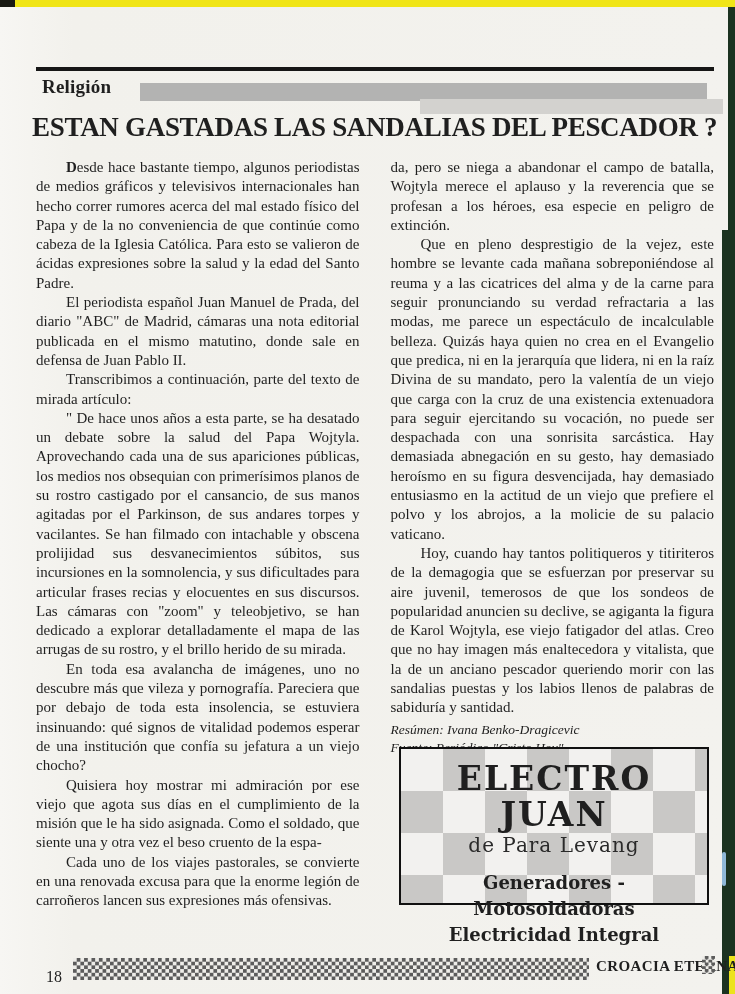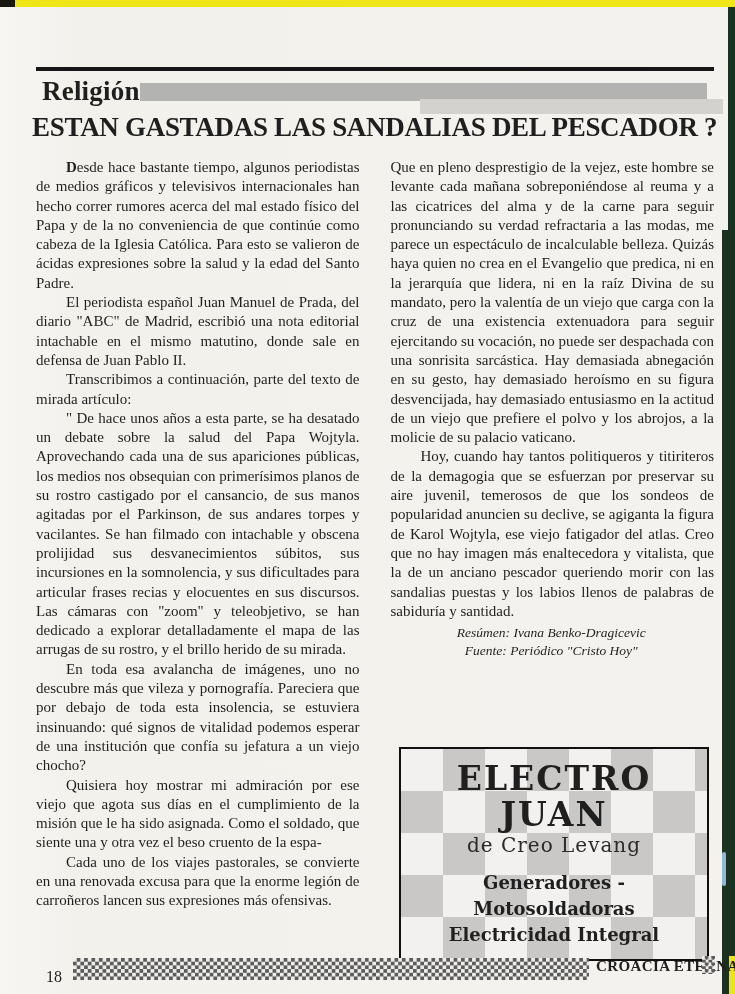--- a/index.html
+++ b/index.html
@@ -11,35 +11,35 @@
   .abs{position:absolute;}
   
   .scan-right-thin{right:0;top:0;width:7px;height:994px;background:var(--scan_green,#1b3220);}
   .scan-right-wide{right:0;top:230px;width:13px;height:764px;background:var(--scan_green,#1b3220);}
   .scan-top{left:0;top:0;width:735px;height:7px;background:var(--scan_yellow,#f0e517);}
   .scan-top-cap{left:0;top:0;width:15px;height:7px;background:#191912;}
   .scan-blue{right:9px;top:852px;width:4px;height:34px;background:#8fb8d8;border-radius:2px;}
   .scan-yellow-br{right:0;bottom:0;width:6px;height:38px;background:#ece31c;}
   
   .rule{left:36px;top:67px;width:678px;height:4px;background:#161616;}
-  .section-label{left:42px;top:76px;font-size:27px;font-weight:bold;letter-spacing:0.2px;}
+  .section-label{left:42px;top:76px;font-size:19px;font-weight:bold;letter-spacing:0.2px;}
   .bar-dark{left:140px;top:83px;width:567px;height:18px;background:var(--bar_dark,#b3b3b2);}
   .bar-light{left:420px;top:99px;width:303px;height:15px;background:var(--bar_light,#d3d2cf);}
   .headline{left:32px;top:112px;width:682px;font-size:27px;font-weight:bold;letter-spacing:-0.3px;white-space:nowrap;}
   
   .columns{left:36px;top:158px;width:678px;display:flex;gap:31px;}
   .column{flex:1;font-size:15px;line-height:19.3px;text-align:justify;}
   .column p{margin:0;text-indent:30px;}
   .col-left p:first-child::first-letter{font-weight:bold;}
   .col-right-paras p:first-child{text-indent:0;}
-  .byline{text-align:center;font-style:italic;font-size:13.5px;line-height:18px;padding-right:2px;}
+  .byline{text-align:left;font-style:italic;font-size:13.5px;line-height:18px;padding-right:2px;}
   .byline-wrap{margin-top:3px;}
   
   .ad-box{
-    left:399px;top:747px;width:310px;height:214px;border:2px solid #101010;
+    left:399px;top:747px;width:310px;height:158px;border:2px solid #101010;
     text-align:center;box-sizing:border-box;
     background:repeating-conic-gradient(var(--ad_checker,#c9c8c6) 0% 25%, #f2f1ef 0% 50%) 0 0 / 84px 84px;
   }
   .ad-title{margin-top:12px;font-family:"DejaVu Serif",serif;font-weight:bold;font-size:33px;letter-spacing:2px;line-height:36px;}
   .ad-subtitle{font-family:"DejaVu Serif",serif;font-size:20px;letter-spacing:1px;line-height:24px;color:#2a2a2a;}
   .ad-services{margin-top:13px;font-family:"DejaVu Serif",serif;font-weight:bold;font-size:18px;line-height:26px;}
   
   .page-number{left:46px;top:960px;font-size:16px;margin-top:8px;}
   .footer-band{left:73px;top:958px;width:516px;height:22px;
     background:repeating-conic-gradient(#5c5c5c 0% 25%, #eeede9 0% 50%) 0 0 / 7.4px 7.4px;}
@@ -59,42 +59,43 @@
 
 <div class="abs rule"></div>
 <div class="abs section-label">Religión</div>
 <div class="abs bar-dark"></div>
 <div class="abs bar-light"></div>
 <h1 class="abs headline" style="margin:0;">ESTAN GASTADAS LAS SANDALIAS DEL PESCADOR ?</h1>
 
 <div class="abs columns">
   <div class="column col-left">
       <p>Desde hace bastante tiempo, algunos periodistas de medios gráficos y televisivos internacionales han hecho correr rumores acerca del mal estado físico del Papa y de la no conveniencia de que continúe como cabeza de la Iglesia Católica. Para esto se valieron de ácidas expresiones sobre la salud y la edad del Santo Padre.</p>
-      <p>El periodista español Juan Manuel de Prada, del diario "ABC" de Madrid, escribió una nota editorial intachable en el mismo matutino, donde sale en defensa de Juan Pablo II.</p>
+      <p>El periodista español Juan Manuel de Prada, del diario "ABC" de Madrid, cámaras una nota editorial publicada en el mismo matutino, donde sale en defensa de Juan Pablo II.</p>
       <p>Transcribimos a continuación, parte del texto de mirada artículo:</p>
       <p>" De hace unos años a esta parte, se ha desatado un debate sobre la salud del Papa Wojtyla. Aprovechando cada una de sus apariciones públicas, los medios nos obsequian con primerísimos planos de su rostro castigado por el cansancio, de sus manos agitadas por el Parkinson, de sus andares torpes y vacilantes. Se han filmado con intachable y obscena prolijidad sus desvanecimientos súbitos, sus incursiones en la somnolencia, y sus dificultades para articular frases recias y elocuentes en sus discursos. Las cámaras con "zoom" y teleobjetivo, se han dedicado a explorar detalladamente el mapa de las arrugas de su rostro, y el brillo herido de su mirada.</p>
       <p>En toda esa avalancha de imágenes, uno no descubre más que vileza y pornografía. Pareciera que por debajo de toda esta insolencia, se estuviera insinuando: qué signos de vitalidad podemos esperar de una institución que confía su jefatura a un viejo chocho?</p>
       <p>Quisiera hoy mostrar mi admiración por ese viejo que agota sus días en el cumplimiento de la misión que le ha sido asignada. Como el soldado, que siente una y otra vez el beso cruento de la espa-</p>
       <p>Cada uno de los viajes pastorales, se convierte en una renovada excusa para que la enorme legión de carroñeros lancen sus expresiones más ofensivas.</p>
     </div>
   <div class="column col-right">
     <div class="col-right-paras">
+        <p>da, pero se niega a abandonar el campo de batalla, Wojtyla merece el aplauso y la reverencia que se profesan a los héroes, esa especie en peligro de extinción.</p>
         <p>Que en pleno desprestigio de la vejez, este hombre se levante cada mañana sobreponiéndose al reuma y a las cicatrices del alma y de la carne para seguir pronunciando su verdad refractaria a las modas, me parece un espectáculo de incalculable belleza. Quizás haya quien no crea en el Evangelio que predica, ni en la jerarquía que lidera, ni en la raíz Divina de su mandato, pero la valentía de un viejo que carga con la cruz de una existencia extenuadora para seguir ejercitando su vocación, no puede ser despachada con una sonrisita sarcástica. Hay demasiada abnegación en su gesto, hay demasiado heroísmo en su figura desvencijada, hay demasiado entusiasmo en la actitud de un viejo que prefiere el polvo y los abrojos, a la molicie de su palacio vaticano.</p>
         <p>Hoy, cuando hay tantos politiqueros y titiriteros de la demagogia que se esfuerzan por preservar su aire juvenil, temerosos de que los sondeos de popularidad anuncien su declive, se agiganta la figura de Karol Wojtyla, ese viejo fatigador del atlas. Creo que no hay imagen más enaltecedora y vitalista, que la de un anciano pescador queriendo morir con las sandalias puestas y los labios llenos de palabras de sabiduría y santidad.</p>
       </div>
     <div class="byline-wrap">
       <div class="byline">Resúmen: Ivana Benko-Dragicevic</div>
       <div class="byline">Fuente: Periódico "Cristo Hoy"</div>
     </div>
   </div>
 </div>
 
 <div class="abs ad-box">
   <div class="ad-title">ELECTRO JUAN</div>
-  <div class="ad-subtitle">de Creo Levang</div>
+  <div class="ad-subtitle">de Para Levang</div>
   <div class="ad-services">
       <div>Generadores - Motosoldadoras</div>
       <div>Electricidad Integral</div>
     </div>
 
 </div>
 
 <span class="abs page-number">18</span>
 <div class="abs footer-band"></div>
 <span class="abs footer-brand">CROACIA ETERNA</span>

